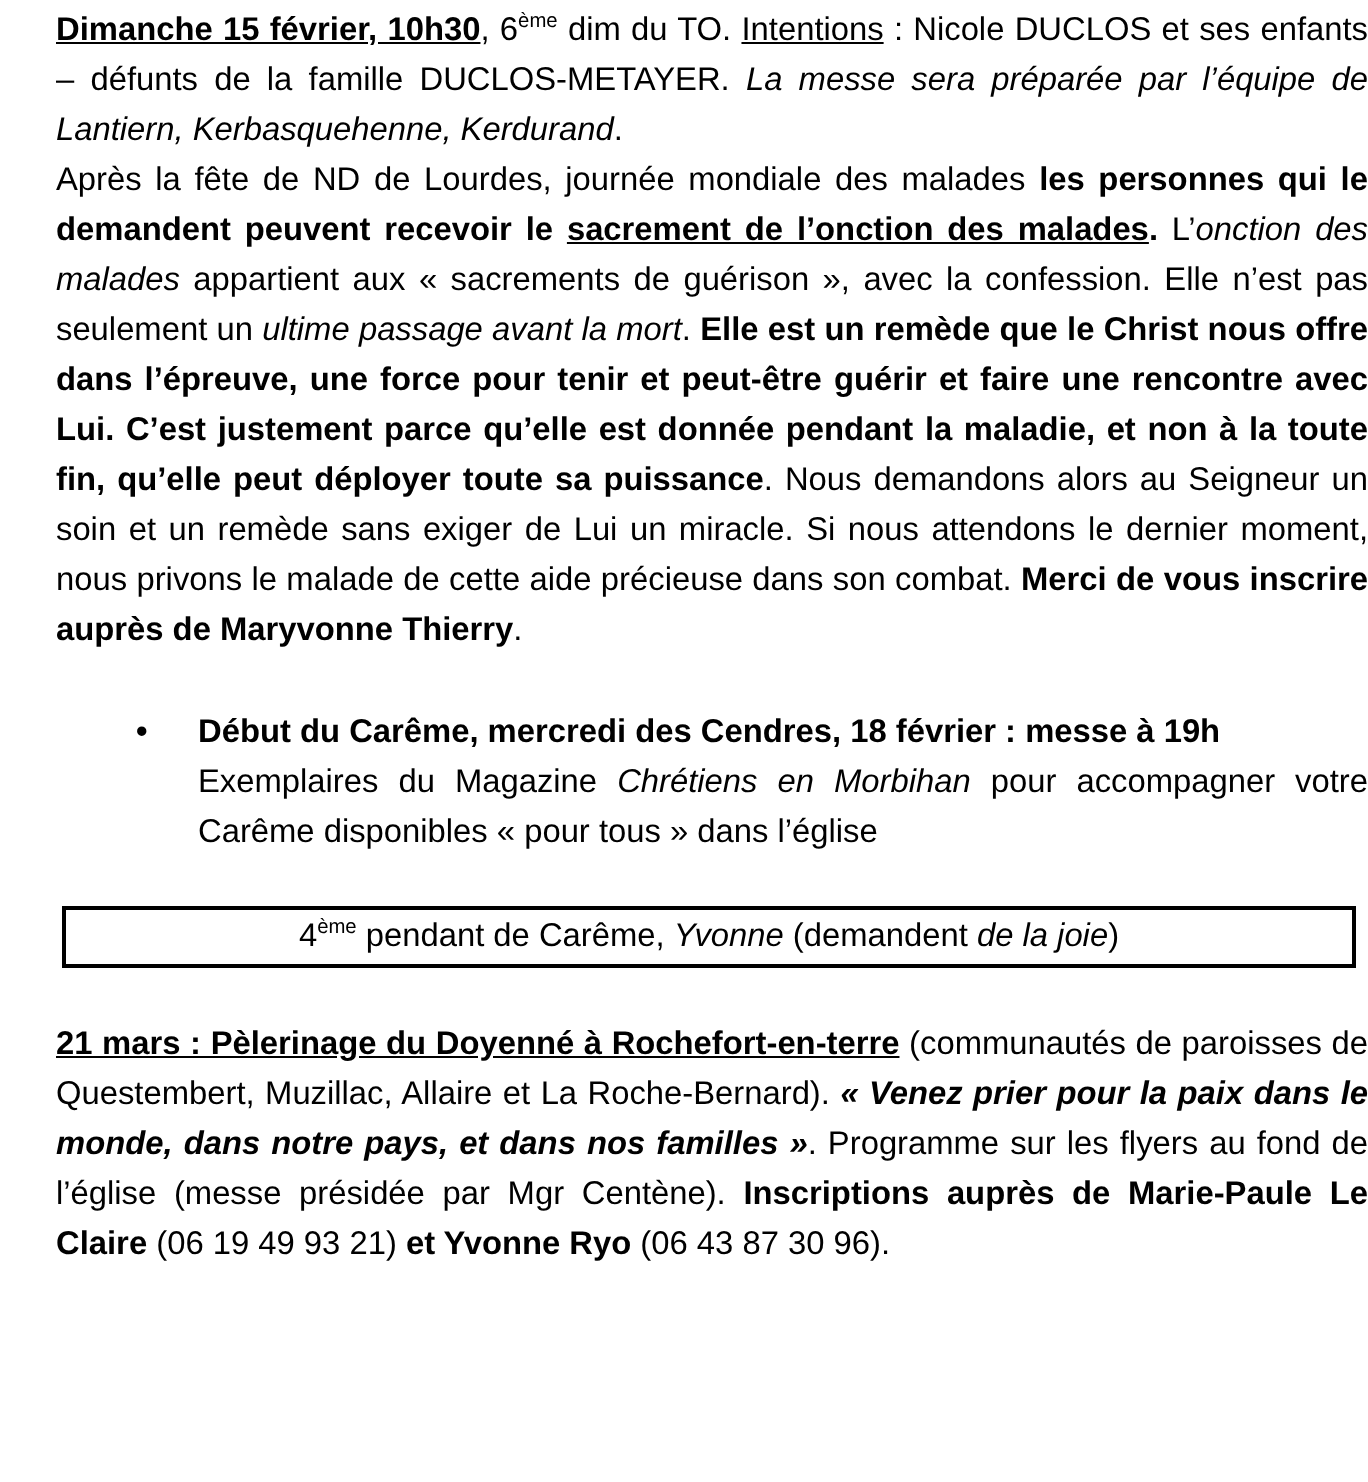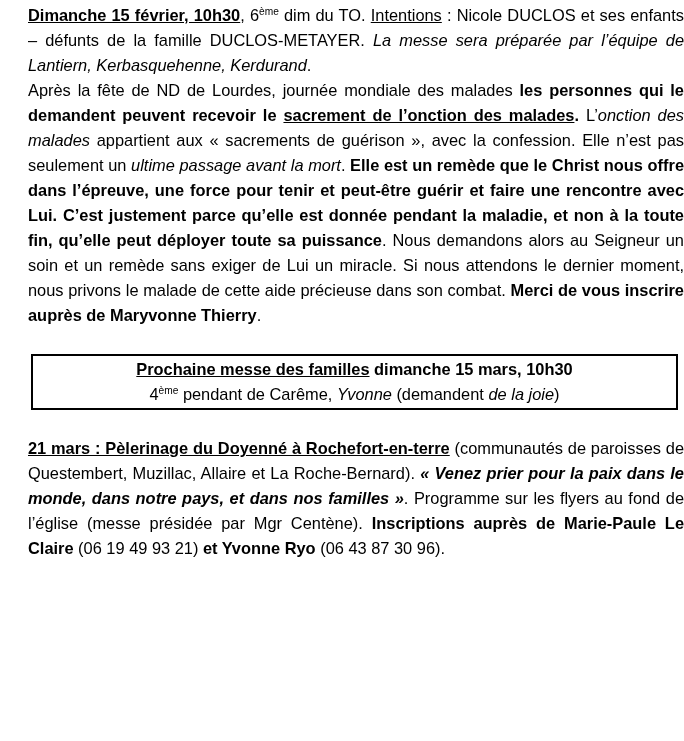--- a/index.html
+++ b/index.html
@@ -60,22 +60,22 @@
 </head>
 <body>
 
 <div class="page">
 
   <p class="para"><span class="seg-b seg-u">Dimanche 15 février, 10h30</span><span>, 6</span><span class="seg-sup">ème</span><span> dim du TO. </span><span class="seg-u">Intentions</span><span> : Nicole DUCLOS et ses enfants – défunts de la famille DUCLOS-METAYER. </span><span class="seg-i">La messe sera préparée par l’équipe de Lantiern, Kerbasquehenne, Kerdurand</span><span>.</span></p>
 
   <p class="para"><span>Après la fête de ND de Lourdes, journée mondiale des malades </span><span class="seg-b">les personnes qui le demandent peuvent recevoir le </span><span class="seg-b seg-u">sacrement de l’onction des malades</span><span class="seg-b">.</span><span> L’</span><span class="seg-i">onction des malades</span><span> appartient aux « sacrements de guérison », avec la confession. Elle n’est pas seulement un </span><span class="seg-i">ultime passage avant la mort</span><span>. </span><span class="seg-b">Elle est un remède que le Christ nous offre dans l’épreuve, une force pour tenir et peut-être guérir et faire une rencontre avec Lui. C’est justement parce qu’elle est donnée pendant la maladie, et non à la toute fin, qu’elle peut déployer toute sa puissance</span><span>. Nous demandons alors au Seigneur un soin et un remède sans exiger de Lui un miracle. Si nous attendons le dernier moment, nous privons le malade de cette aide précieuse dans son combat. </span><span class="seg-b">Merci de vous inscrire auprès de Maryvonne Thierry</span><span>.</span></p>
 
   <ul class="bullets">
+      <li><span class="seg-b">Début du Carême, mercredi des Cendres, 18 février : messe à 19h</span><br><span>Exemplaires du Magazine </span><span class="seg-i">Chrétiens en Morbihan</span><span> pour accompagner votre Carême disponibles « pour tous » dans l’église</span></li>
     </ul>
 
   <div class="boxed">
-      <div><span class="seg-b seg-u">Prochaine messe des familles</span><span class="seg-b"> dimanche 15 mars, 10h30</span></div>
       <div><span>4</span><span class="seg-sup">ème</span><span> pendant de Carême, </span><span class="seg-i">Yvonne</span><span> (demandent </span><span class="seg-i">de la joie</span><span>)</span></div>
     </div>
 
   <p class="para"><span class="seg-b seg-u">21 mars : Pèlerinage du Doyenné à Rochefort-en-terre</span><span> (communautés de paroisses de Questembert, Muzillac, Allaire et La Roche-Bernard). </span><span class="seg-b seg-i">« Venez prier pour la paix dans le monde, dans notre pays, et dans nos familles »</span><span>. Programme sur les flyers au fond de l’église (messe présidée par Mgr Centène). </span><span class="seg-b">Inscriptions auprès de Marie-Paule Le Claire</span><span> (06 19 49 93 21) </span><span class="seg-b">et Yvonne Ryo</span><span> (06 43 87 30 96).</span></p>
 
 </div>
 
 </body></html>

